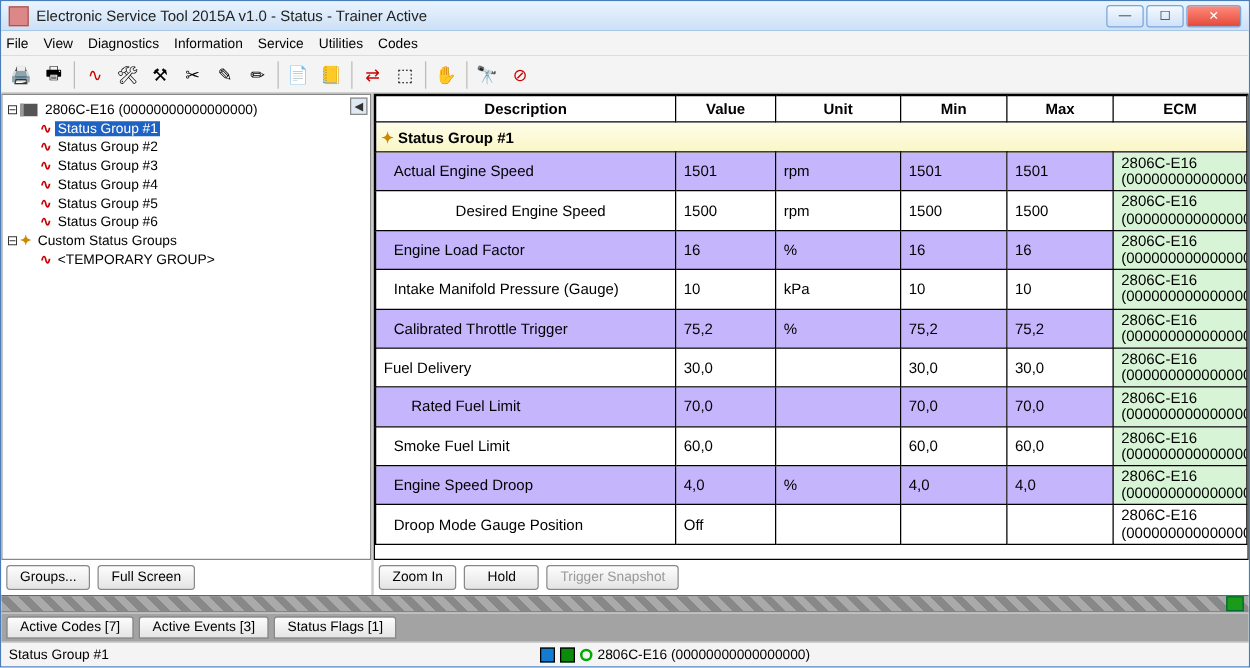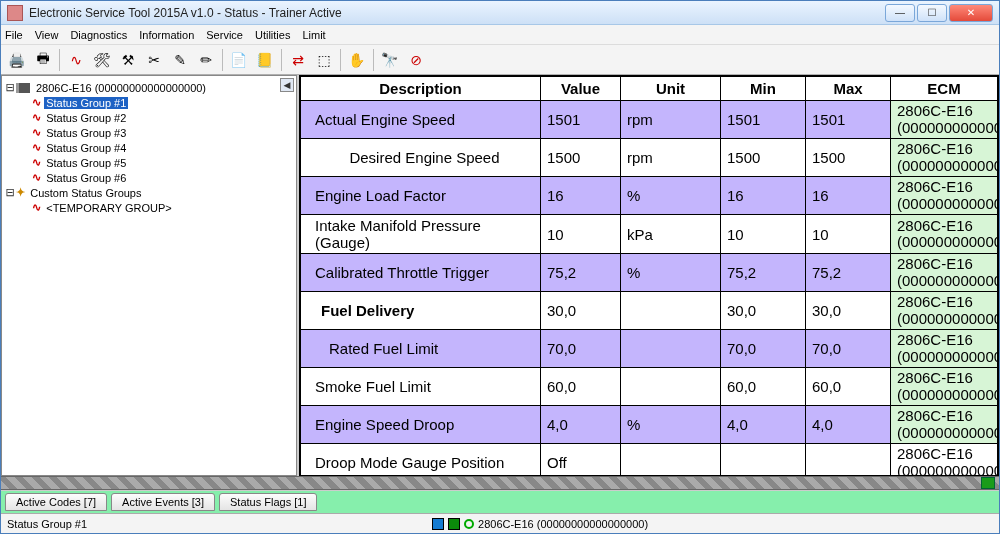--- a/index.html
+++ b/index.html
@@ -108,21 +108,21 @@
 }
 .grid-wrap {
   flex:1;
   border:1px solid #000;
   overflow:auto;
   position:relative;
 }
 table.grid {
   border-collapse: collapse;
   width: 100%;
-  font-size: 15px;
+  font-size: 12px;
   table-layout:fixed;
 }
 table.grid th {
   background:#fff;
   border:1px solid #000;
   padding:3px 4px;
   font-weight:bold;
   text-align:center;
   height:20px;
 }
@@ -157,21 +157,21 @@
 .btn.disabled { color:#999; }
 .divider {
   height:14px;
   background: repeating-linear-gradient(45deg,#aaa,#aaa 6px,#888 6px,#888 12px);
   border-top:1px solid #666;
   border-bottom:1px solid #666;
   display:flex; justify-content:flex-end; align-items:center; padding-right:4px;
 }
 .green-sq { width:14px; height:12px; background:#1a9c1a; border:1px solid #063; margin-left:2px;}
 .tabs {
-  display:flex; gap:4px; padding:2px 4px; background:#86efac;
+  display:flex; gap:4px; padding:2px 4px; background:#a3a3a3;
   border-top:1px solid #ccc;
 }
 .tab {
   background: linear-gradient(to bottom,#fdfdfd,#e4e4e4);
   border:1px solid #888;
   border-radius:3px 3px 0 0;
   padding:2px 10px;
   font-size:11px;
 }
 .statusbar {
@@ -200,21 +200,21 @@
   </div>
 </div>
 
 <div class="menubar">
   <span>File</span>
   <span>View</span>
   <span>Diagnostics</span>
   <span>Information</span>
   <span>Service</span>
   <span>Utilities</span>
-  <span>Limit</span>
+  <span>Codes</span>
 </div>
 
 <div class="toolbar">
   <div class="tb-btn">🖨️</div>
   <div class="tb-btn">🖶</div>
   <div class="tb-sep"></div>
   <div class="tb-btn" style="color:#c00;">∿</div>
   <div class="tb-btn">🛠</div>
   <div class="tb-btn">⚒</div>
   <div class="tb-btn">✂</div>
@@ -273,20 +273,24 @@
         <div class="tree-item">
           <span class="tw">⊟</span>
             <span style="color:#c80;font-weight:bold;margin-right:3px;">✦</span>
           <span class="lbl">Custom Status Groups</span>
         </div>
         <div class="tree-item" style="padding-left:28px;">
           <span class="sg-icon">∿</span>
           <span class="lbl">&lt;TEMPORARY GROUP&gt;</span>
         </div>
       </div>
+    </div>
+    <div class="btnbar">
+      <div class="btn">Groups...</div>
+      <div class="btn">Full Screen</div>
     </div>
   </div>
 
   <div class="content">
     <div class="grid-wrap">
       <table class="grid">
         <colgroup>
           <col style="width:240px">
             <col style="width:80px">
             <col style="width:100px">
@@ -298,20 +302,23 @@
           <tr>
             <th>Description</th>
             <th>Value</th>
             <th>Unit</th>
             <th>Min</th>
             <th>Max</th>
             <th>ECM</th>
           </tr>
         </thead>
         <tbody id="grid-body">
+            <tr class="group-row">
+              <td colspan="6"><span style="color:#c80;">✦</span> <b>Status Group #1</b></td>
+            </tr>
             <tr class="drow alt">
               <td style="padding-left:14px;">Actual Engine Speed</td>
               <td>1501</td>
               <td>rpm</td>
               <td>1501</td>
               <td>1501</td>
               <td class="ecm">2806C-E16<br>(00000000000000000)</td>
             </tr>
             <tr class="drow">
               <td style="padding-left:14px;text-align:center;">Desired Engine Speed</td>
@@ -339,21 +346,21 @@
             </tr>
             <tr class="drow alt">
               <td style="padding-left:14px;">Calibrated Throttle Trigger</td>
               <td>75,2</td>
               <td>%</td>
               <td>75,2</td>
               <td>75,2</td>
               <td class="ecm">2806C-E16<br>(00000000000000000)</td>
             </tr>
             <tr class="drow">
-              <td style="padding-left:20px;font-weight:bold;">Fuel Delivery</td>
+              <td style="padding-left:6px;">Fuel Delivery</td>
               <td>30,0</td>
               <td></td>
               <td>30,0</td>
               <td>30,0</td>
               <td class="ecm">2806C-E16<br>(00000000000000000)</td>
             </tr>
             <tr class="drow alt">
               <td style="padding-left:28px;">Rated Fuel Limit</td>
               <td>70,0</td>
               <td></td>
@@ -380,20 +387,25 @@
             <tr class="drow">
               <td style="padding-left:14px;">Droop Mode Gauge Position</td>
               <td>Off</td>
               <td></td>
               <td></td>
               <td></td>
               <td class="ecm white">2806C-E16<br>(00000000000000000)</td>
             </tr>
           </tbody>
       </table>
+    </div>
+    <div class="btnbar">
+      <div class="btn">Zoom In</div>
+      <div class="btn">Hold</div>
+      <div class="btn disabled">Trigger Snapshot</div>
     </div>
   </div>
 </div>
 
 <div class="divider">
   <div class="green-sq"></div>
 </div>
 
 <div class="tabs">
   <div class="tab">Active Codes [7]</div>

